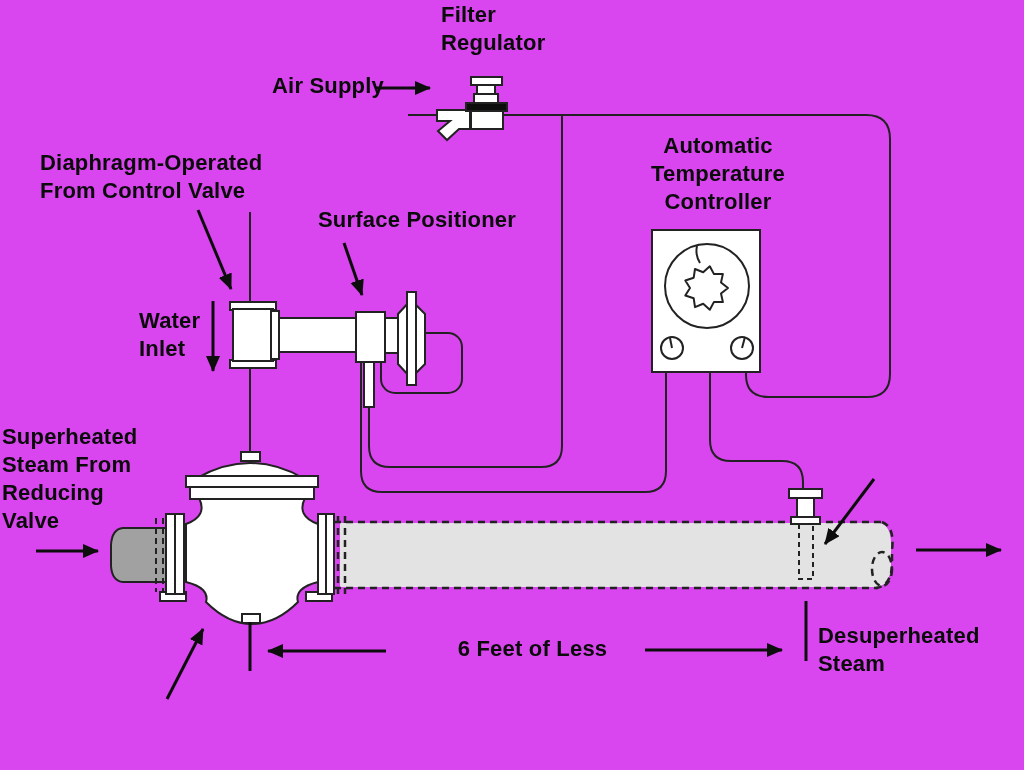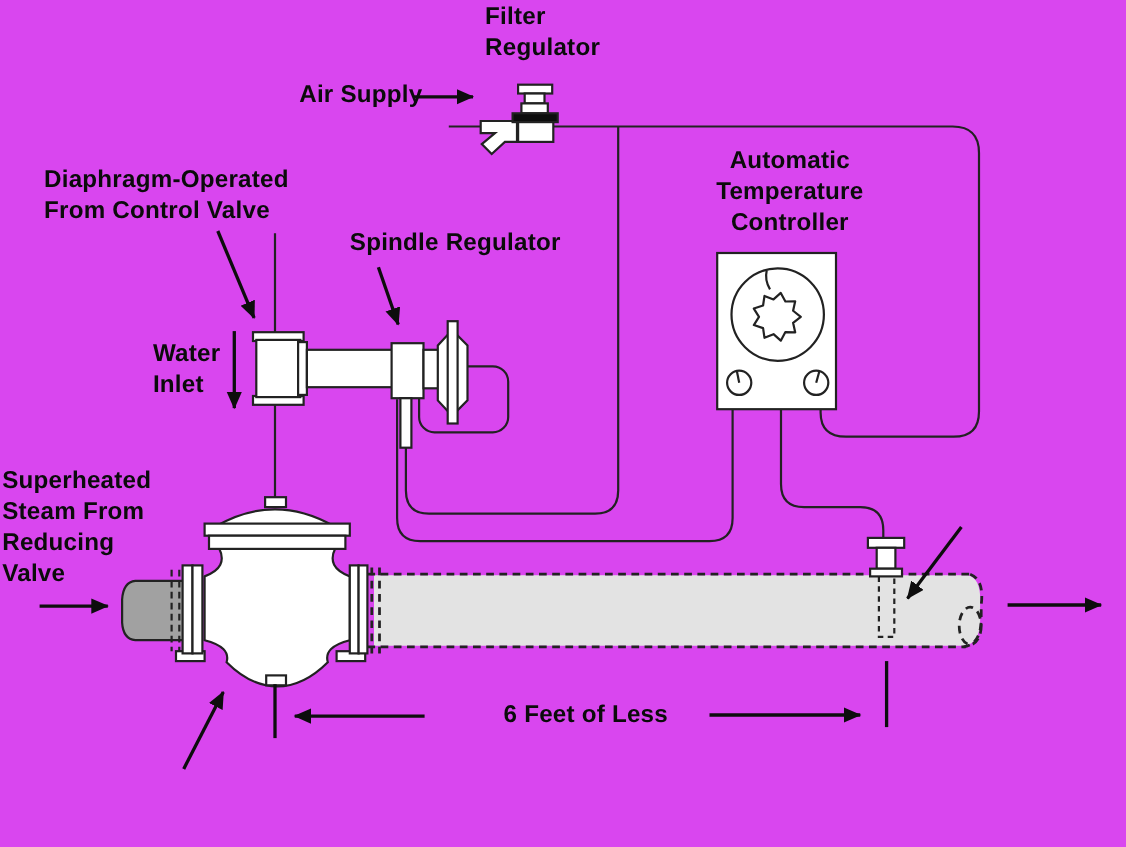--- a/index.html
+++ b/index.html
@@ -143,32 +143,34 @@
   </svg>
 
   <div class="label" style="left:441px; top:1px;">Filter
 Regulator</div>
 
   <div class="label" style="left:272px; top:72px;">Air Supply</div>
 
   <div class="label" style="left:40px; top:149px;">Diaphragm-Operated
 From Control Valve</div>
 
-  <div class="label" style="left:318px; top:206px;">Spindle Regulator</div>
+  <div class="label" style="left:318px; top:206px;">Surface Positioner</div>
 
   <div class="label center" style="left:628px; top:132px; width:180px;">Automatic
 Temperature
 Controller</div>
 
   <div class="label" style="left:2px; top:423px;">Superheated
 Steam From
 Reducing
 Valve</div>
 
   <div class="label" style="left:139px; top:307px;">Water
 Inlet</div>
 
 
   <div class="label center" style="left:445px; top:635px; width:175px;">6 Feet of Less</div>
 
+  <div class="label" style="left:818px; top:622px;">Desuperheated
+Steam</div>
 
 
 </div>
 
 </body></html>

